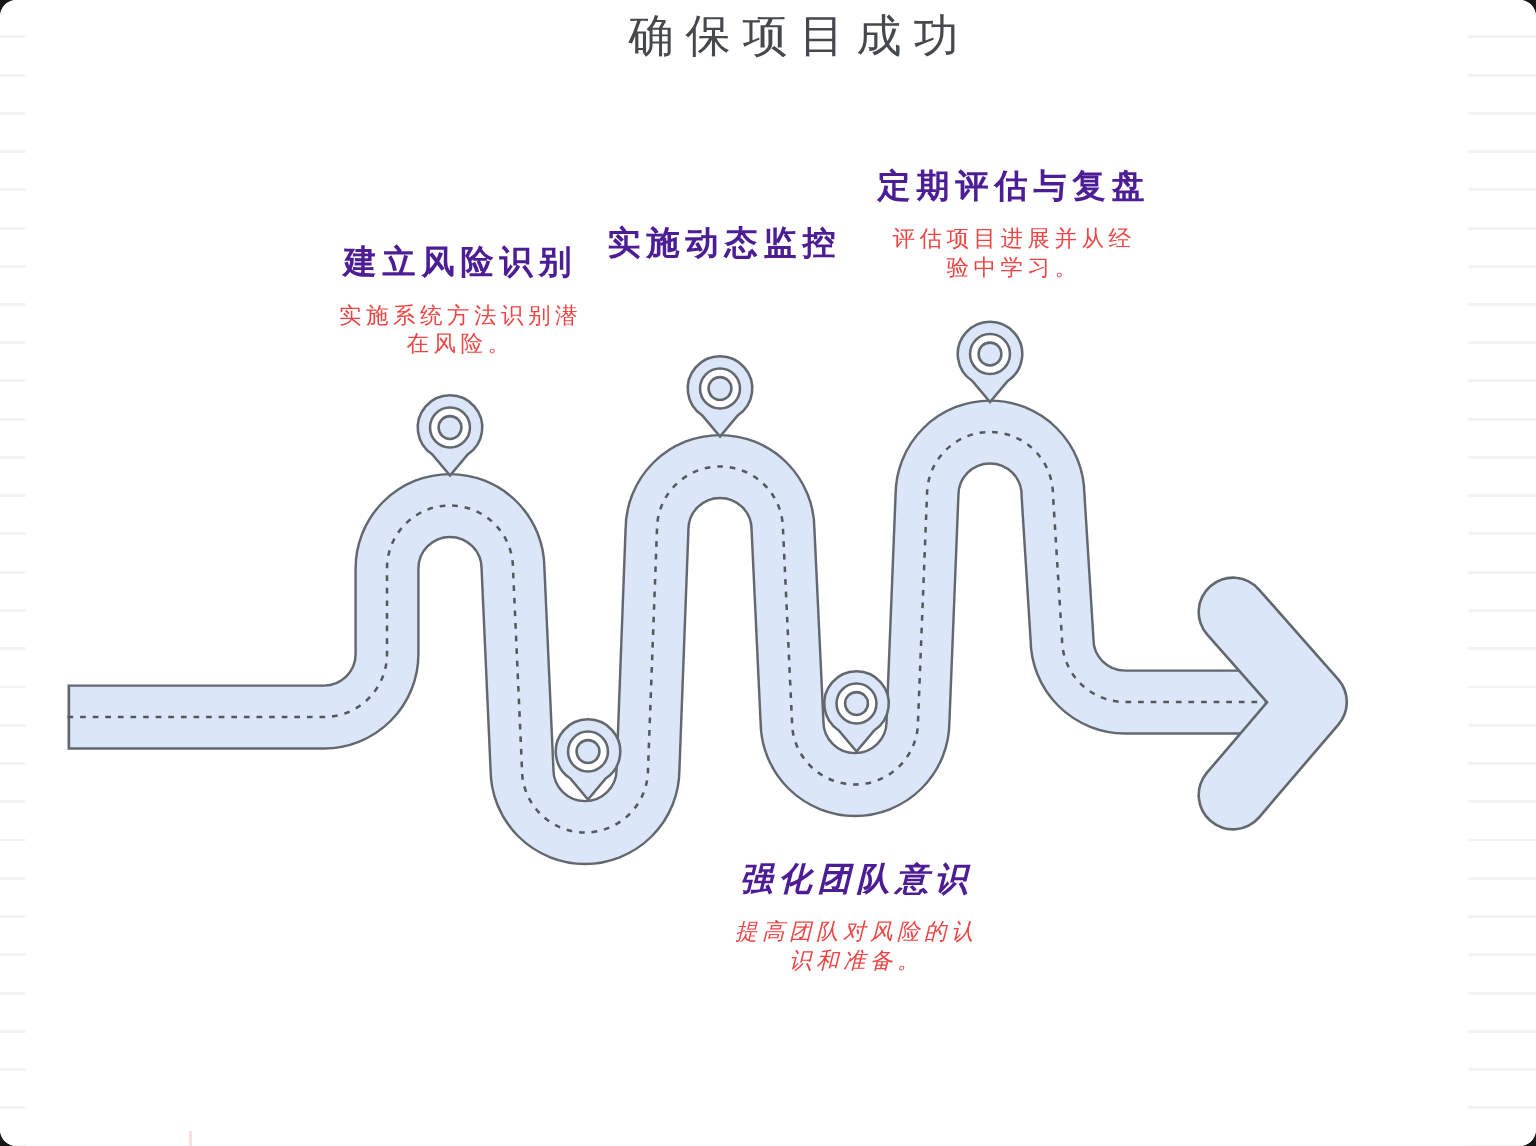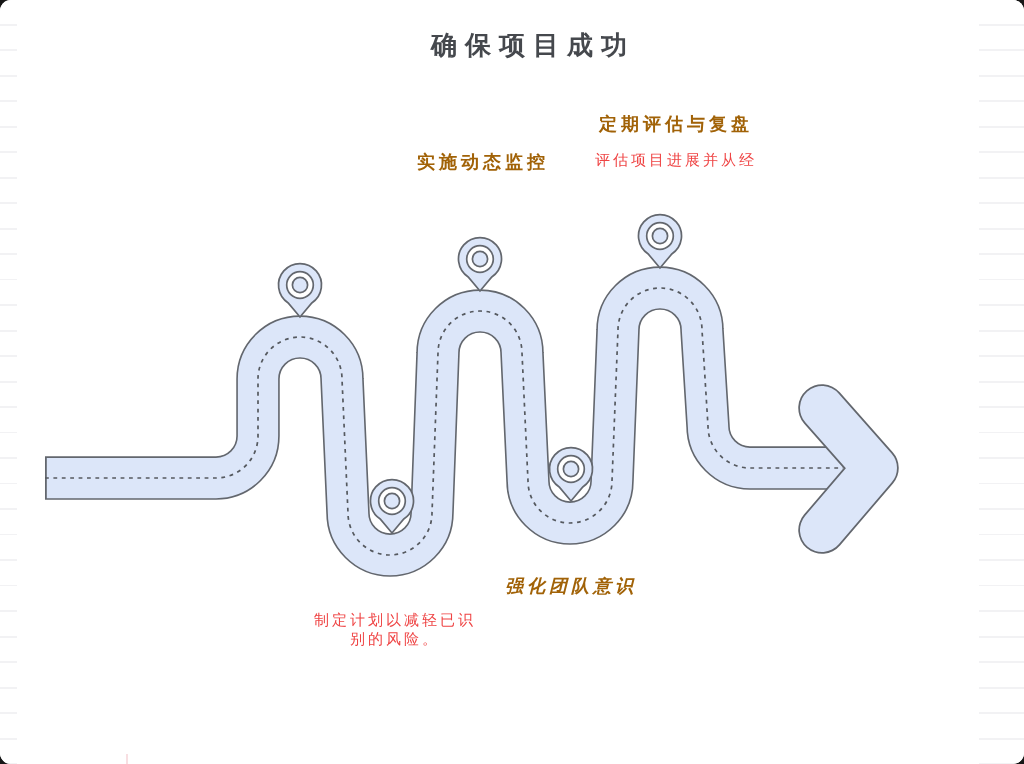--- a/index.html
+++ b/index.html
@@ -26,39 +26,39 @@
     );
   }
   .ruled-left  { left: 0;  width: 17px; }
   .ruled-right { left: 979px; right: 0; }
 
   .stage { position: absolute; inset: 0; }
   svg.road { position: absolute; left: 0; top: 0; }
 
   .title {
     position: absolute;
-    left: 533px; top: 28px;
+    left: 533px; top: 8px;
     transform: translateX(-50%);
-    font-size: 26px; line-height: 34px;
-    font-weight: bold;
+    font-size: 30px; line-height: 34px;
+    font-weight: normal;
     letter-spacing: 8px;
     color: #45484d;
     white-space: nowrap;
   }
   .milestone {
     position: absolute;
     transform: translateX(-50%);
     text-align: center;
     white-space: nowrap;
   }
   .ms-heading {
-    font-size: 18px; line-height: 26px;
+    font-size: 22px; line-height: 26px;
     font-weight: bold;
     letter-spacing: 4px;
-    color: #a16207;
+    color: #4c1d95;
   }
   .ms-body {
     margin-top: 13px;
     font-size: 15px; line-height: 19px;
     letter-spacing: 3px;
     color: #ef4444;
   }
   .ms-1 { left: 307px; top: 162px; }
   .ms-2 { left: 483px; top: 137px; margin-top: 12px; }
   .ms-3 { left: 676px; top: 111px; }
@@ -114,38 +114,46 @@
       </g>
       <g transform="translate(571,469)">
         <path d="M 0 32 L -11.8 18 A 21.5 21.5 0 1 1 11.8 18 Z" stroke-width="1.7" fill="#dce6f9" stroke="#63676e"></path>
         <circle r="13.3" stroke-width="1.7" fill="#ffffff" stroke="#63676e"></circle>
         <circle r="7.6" stroke-width="1.7" fill="#dce6f9" stroke="#63676e"></circle>
       </g>
     </svg>
 
     <div class="title">确保项目成功</div>
 
+    <div class="milestone ms-1">
+      <div class="ms-heading">建立风险识别</div>
+      <div class="ms-body">
+        <div>实施系统方法识别潜</div>
+        <div>在风险。</div>
+      </div>
+    </div>
 
     <div class="milestone ms-2">
       <div class="ms-heading">实施动态监控</div>
     </div>
 
     <div class="milestone ms-3">
       <div class="ms-heading">定期评估与复盘</div>
       <div class="ms-body">
         <div>评估项目进展并从经</div>
+        <div>验中学习。</div>
       </div>
     </div>
 
     <div class="milestone ms-4">
-      <div class="ms-body">
-        <div>制定计划以减轻已识</div>
-        <div>别的风险。</div>
-      </div>
     </div>
 
     <div class="milestone ms-5">
       <div class="ms-heading">强化团队意识</div>
+      <div class="ms-body">
+        <div>提高团队对风险的认</div>
+        <div>识和准备。</div>
+      </div>
     </div>
 
     <div class="artifact-pink"></div>
   </div>
 </div>
 
 </body></html>

